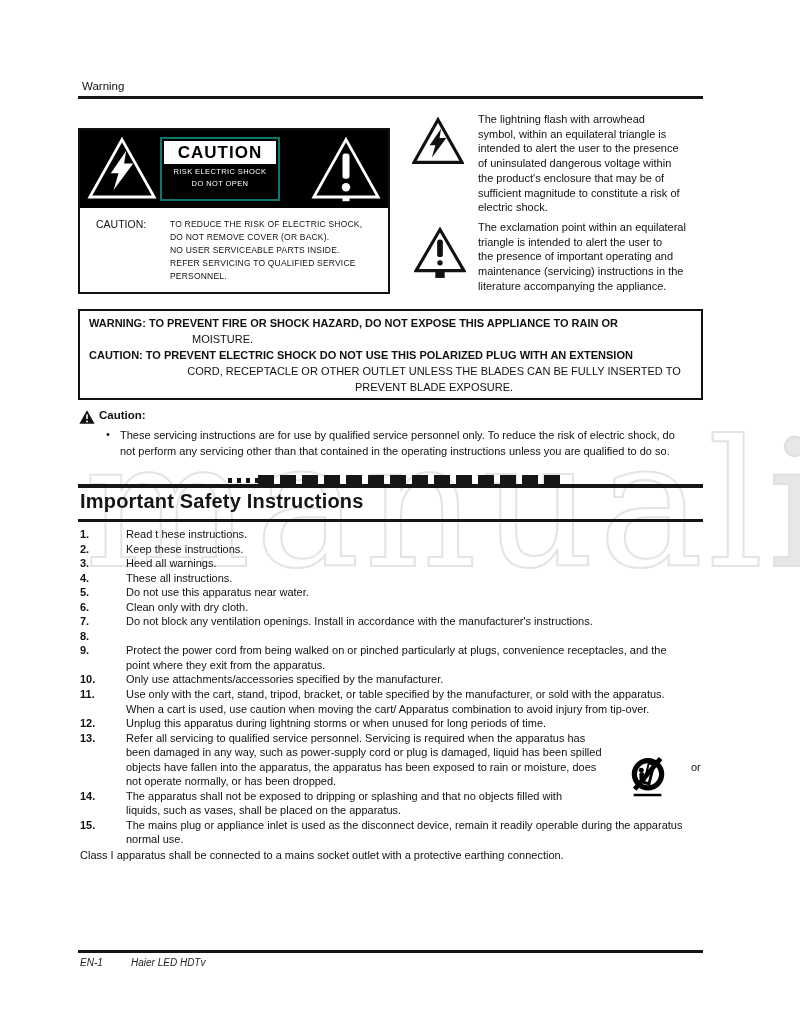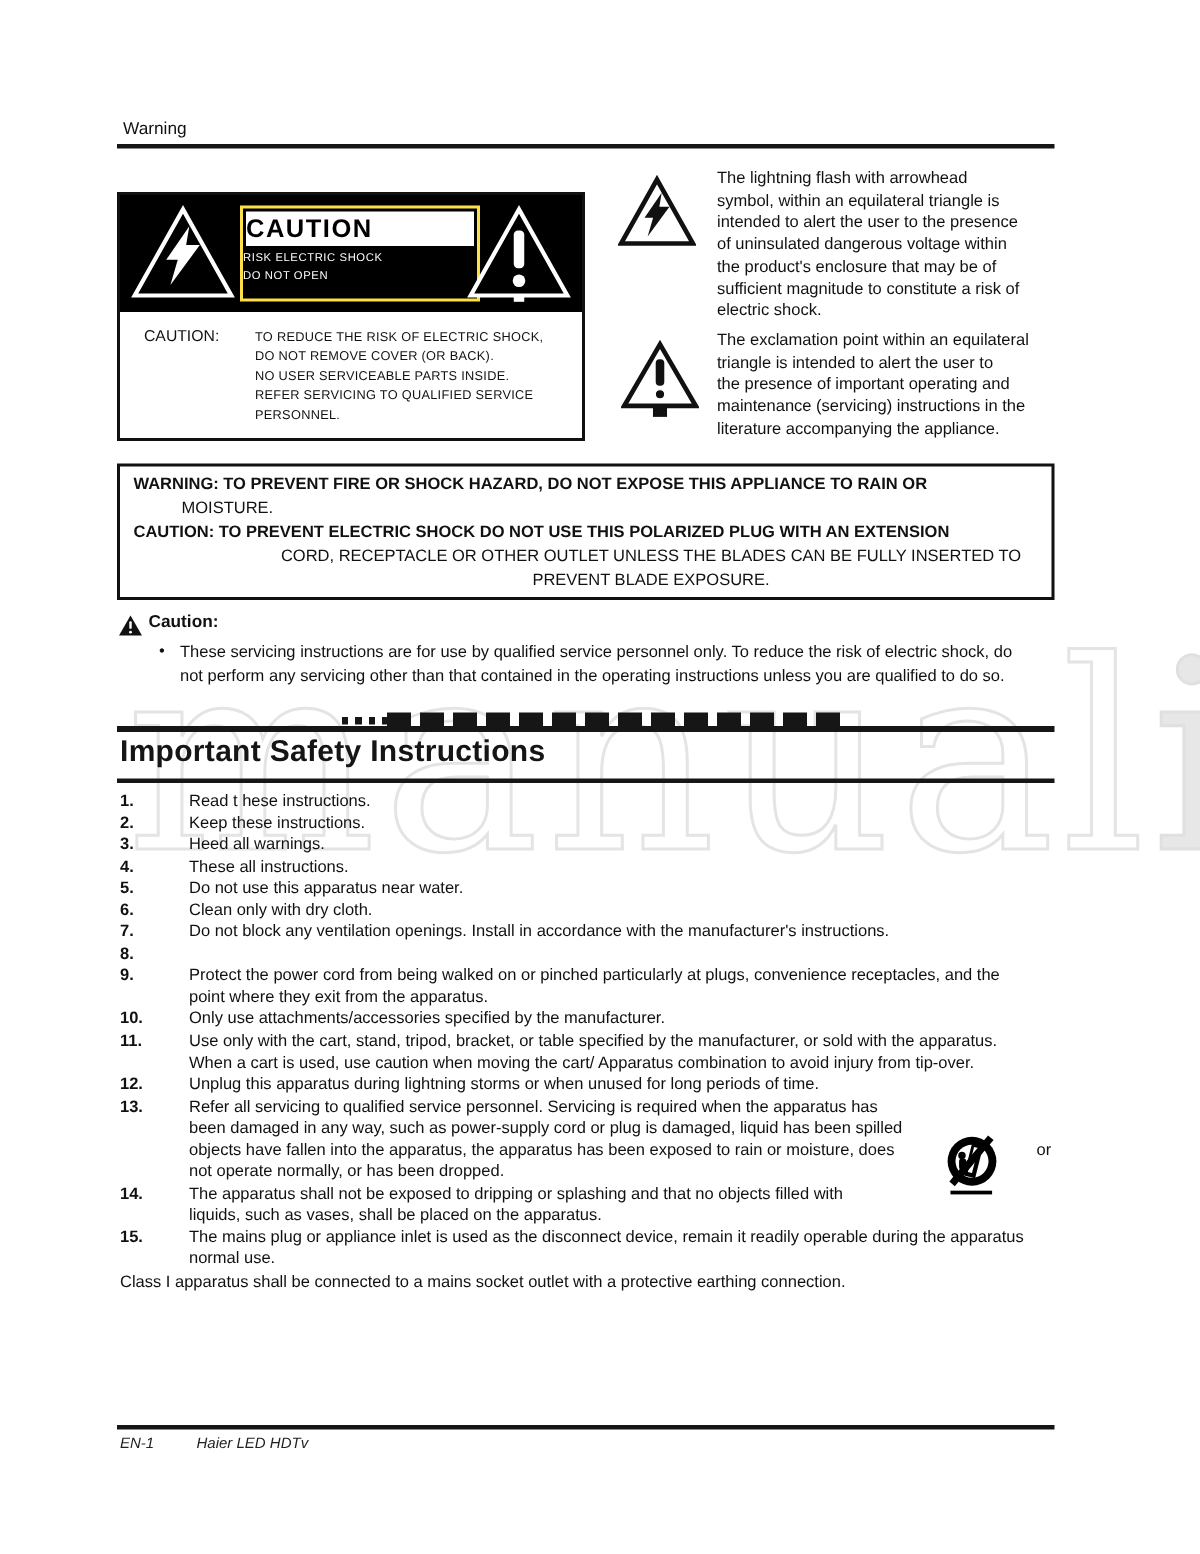--- a/index.html
+++ b/index.html
@@ -14,22 +14,22 @@
   .watermark .tail{color:#e7e7e7;-webkit-text-stroke:2px #e0e0e0;}
 
   
   .hdr-label{left:82px;top:80px;font-size:11.5px;}
   .rule{background:#161616;}
   .hdr-rule{left:78px;top:96px;width:625px;height:2.5px;}
 
   
   .cbox{left:78px;top:128px;width:312px;height:166px;border:2px solid #111;box-sizing:border-box;background:#fff;}
   .cb-top{position:relative;height:78px;background:#000;}
-  .cb-panel{position:absolute;left:80px;top:7px;width:160px;height:64px;border:2px solid #fde047;
-            box-sizing:border-box;background:#000;}
+  .cb-panel{position:absolute;left:80px;top:7px;width:120px;height:64px;border:2px solid #0f766e;
+            box-sizing:border-box;background:#000;text-align:center;}
   .cb-word{margin:2px 2px 0 2px;background:#fff;color:#000;font-weight:bold;
            font-size:17px;letter-spacing:1px;padding:2px 0 1px 0;}
   .cb-risk{color:#fff;font-size:7.5px;letter-spacing:.4px;margin-top:3px;}
   .tri-svg{position:absolute;top:5px;width:70px;height:68px;}
   .tri-left{left:7px;}
   .tri-right{right:7px;}
   .cb-bottom{display:flex;padding:10px 0 0 16px;background:#fff;}
   .cb-caption{font-size:10.5px;width:74px;flex:none;}
   .cb-lines{font-size:8.5px;line-height:13px;white-space:pre-line;letter-spacing:.2px;}
 
@@ -38,21 +38,21 @@
   .sym-icon2{left:414px;top:221px;width:52px;height:66px;}
   .sym-text{font-size:11px;line-height:14.7px;white-space:pre-line;width:255px;}
   .sym-text1{left:478px;top:112px;}
   .sym-text2{left:478px;top:220px;}
 
   
   .wbox{left:78px;top:309px;width:625px;height:91px;border:2px solid #111;box-sizing:border-box;
         font-size:11px;line-height:16px;padding-top:4px;}
   .wl{white-space:nowrap;}
   .wl.b{font-weight:bold;}
-  .ind0{padding-left:9px;} .ind1{padding-left:41px;} .ind2{padding-left:87px;text-align:center;}
+  .ind0{padding-left:9px;} .ind1{padding-left:112px;} .ind2{padding-left:87px;text-align:center;}
 
   
   .cnote-icon{left:79px;top:410px;width:16px;height:14px;}
   .cnote-label{left:99px;top:409px;font-size:11.5px;font-weight:bold;}
   .cnote-bullet{left:106px;top:428px;font-size:11px;}
   .cnote-text{left:120px;top:428px;width:612px;font-size:11px;line-height:15.8px;white-space:pre-line;}
 
   
   .sec-rule1{left:78px;top:484px;width:625px;height:4px;}
   .smudge{left:228px;top:475px;width:332px;height:11px;filter:blur(.4px);

